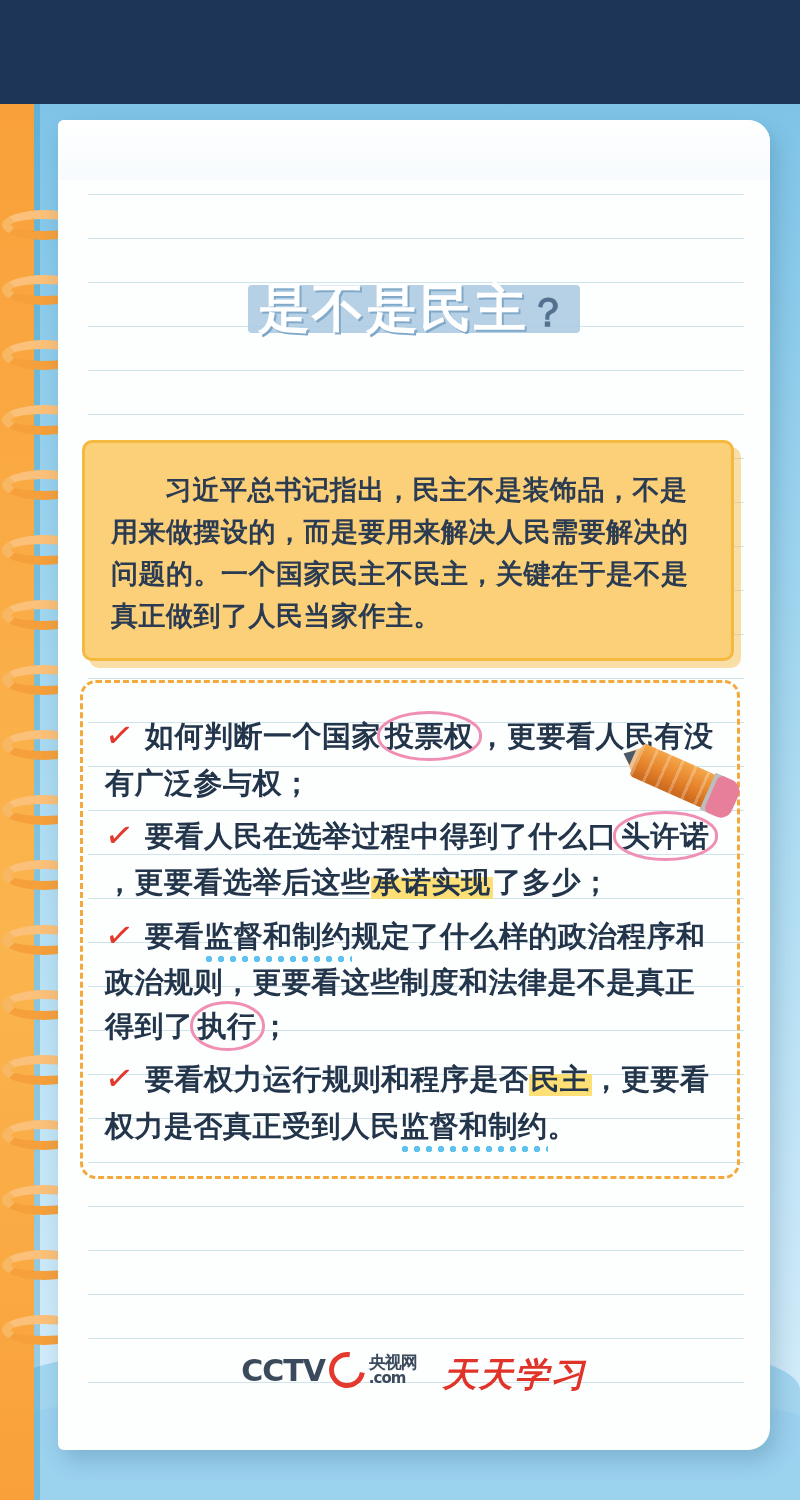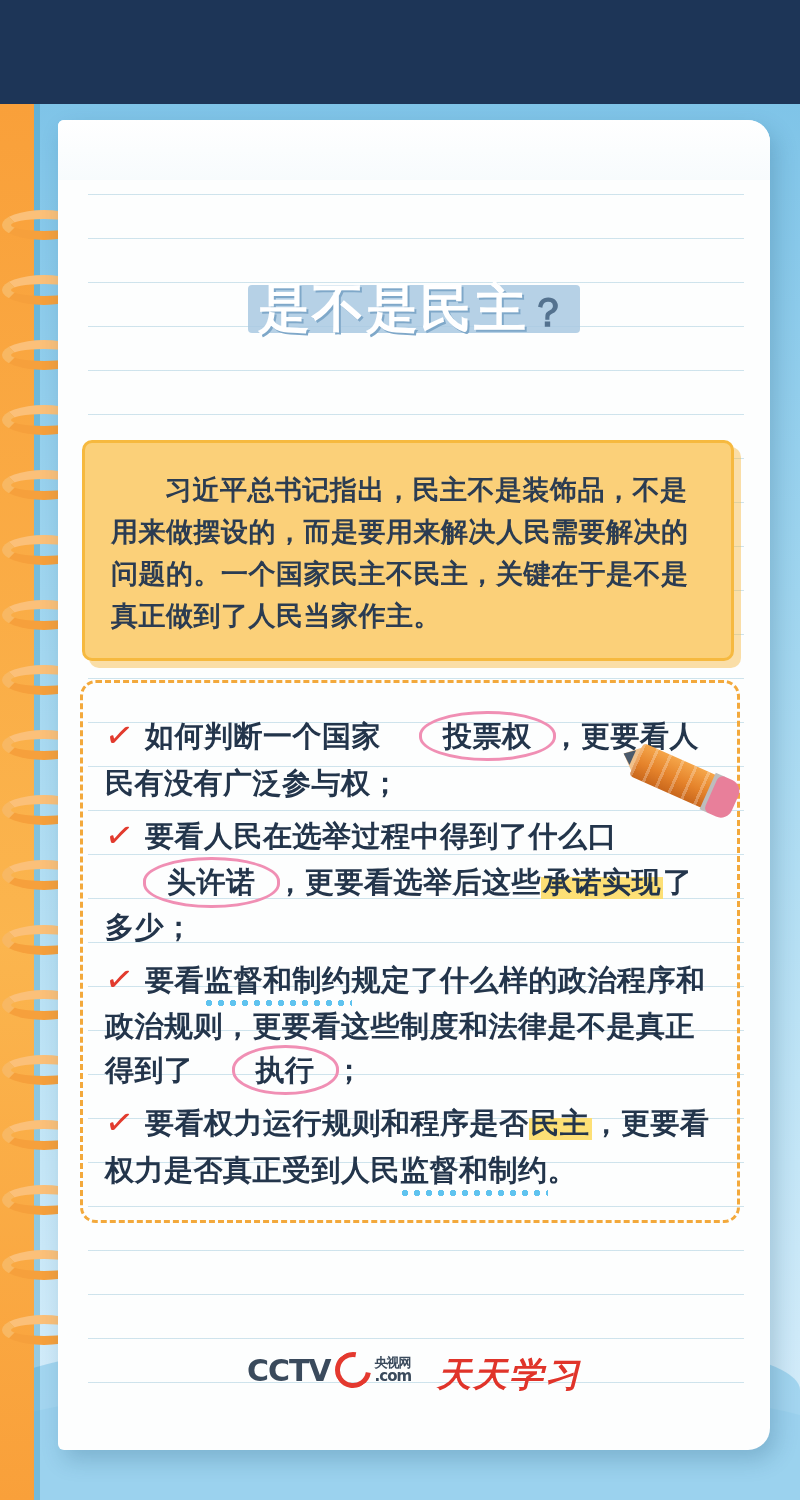--- a/index.html
+++ b/index.html
@@ -212,22 +212,21 @@
     width: 40px;
     color: #e23b2e;
     font-size: 34px;
     font-weight: 700;
     transform: translateY(2px) rotate(8deg);
   }
   
   .ovl {
     position: relative;
     display: inline-block;
-    padding: 0 20px;
-    margin-left: 42px;
+    padding: 0 4px;
   }
   .ovl:after {
     content:"";
     position:absolute;
     left:-4px; right:-4px; top:-3px; bottom:-3px;
     border: 3px solid #f08fb4;
     border-radius: 50% / 48%;
     pointer-events:none;
   }
   .hl-y {
@@ -323,21 +322,21 @@
     transform: rotate(-35deg);
   }
   .cctv .sub {
     display:flex;
     flex-direction:column;
     line-height:1;
     font-size: 15px;
     color:#3a4a5c;
     text-align:left;
   }
-  .cctv .sub b { font-size: 13px; }
+  .cctv .sub b { font-size: 17px; }
   .ttxx {
     font-family: "DejaVu Serif", "Liberation Serif", serif;
     font-weight: 700;
     font-size: 34px;
     color: #e0342a;
     letter-spacing: 2px;
     font-style: italic;
   }
 </style>
 </head>

